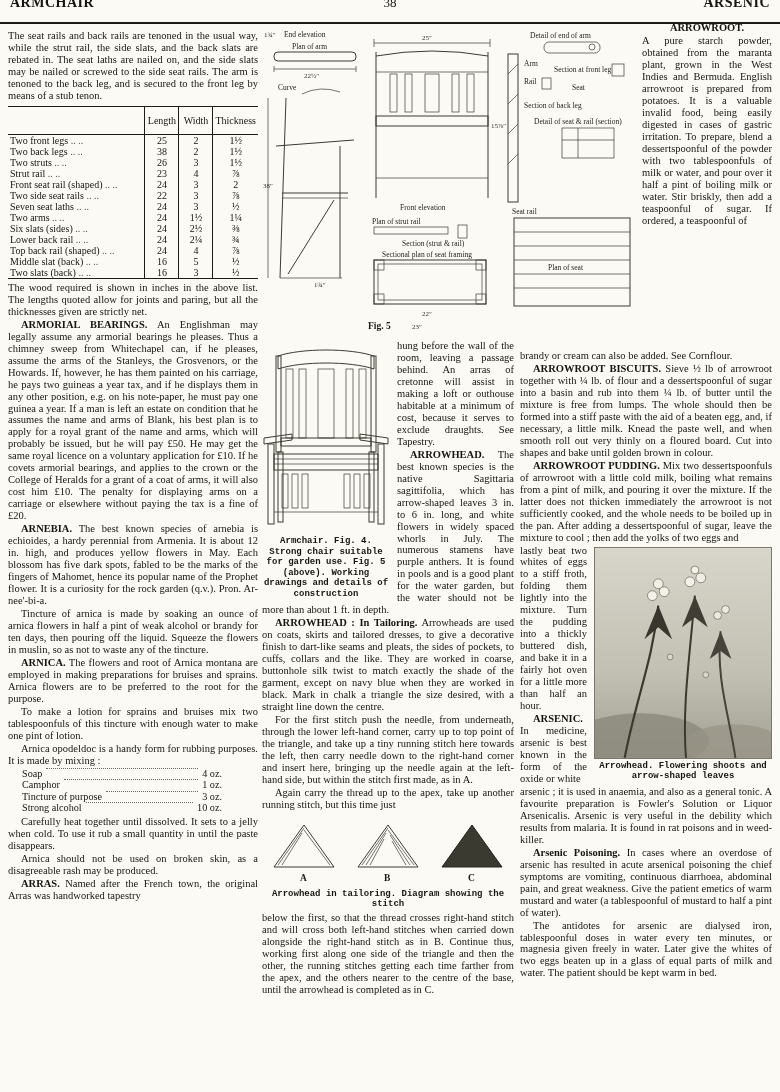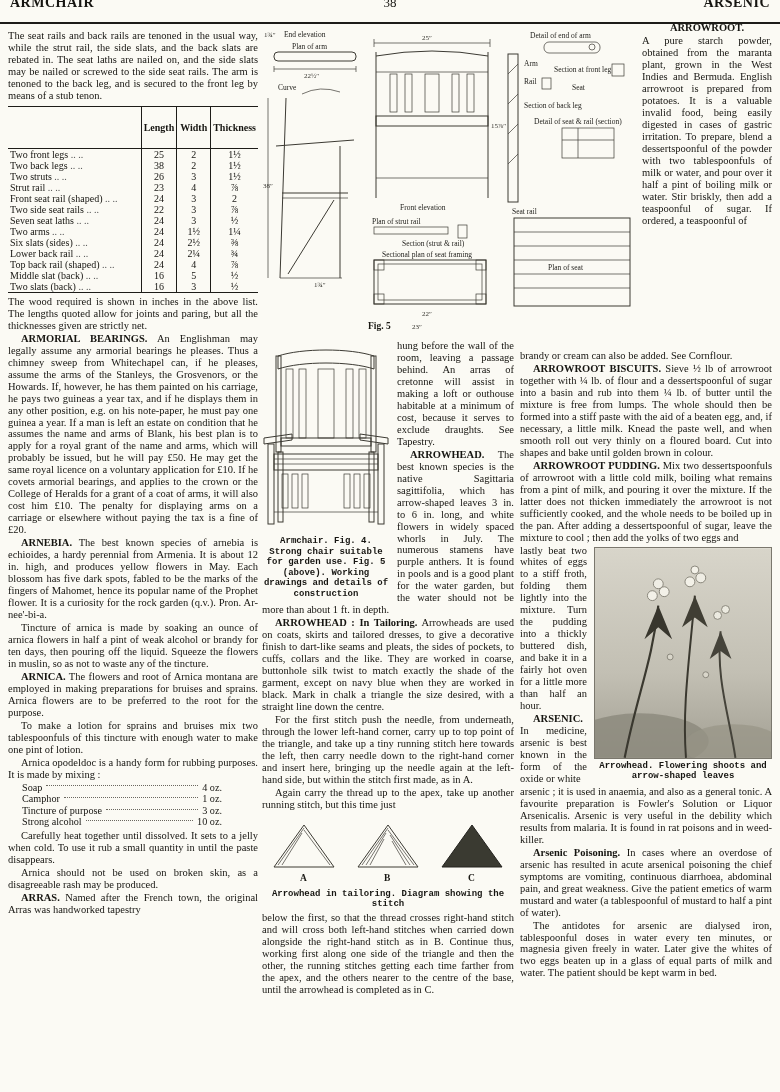--- a/index.html
+++ b/index.html
@@ -28,29 +28,29 @@
   #col3-main { position:absolute; left:520px; top:350px; width:252px; }
 
   p { text-align:justify; text-indent:13px; margin-bottom:1px; }
   p.noindent { text-indent:0; }
   .term { font-weight:bold; }
   .ctr-term { font-weight:bold; text-align:center; margin-bottom:1px; }
 
   
   table.timber { width:100%; border-collapse:collapse; margin:4px 0 3px; font-size:10px; line-height:1.1; }
   table.timber { border-top:1px solid #1d1c18; border-bottom:1px solid #1d1c18; }
-  table.timber th { font-weight:bold; border-bottom:1px solid #1d1c18; padding:15px 2px; }
+  table.timber th { font-weight:normal; border-bottom:1px solid #1d1c18; padding:8px 2px; }
   table.timber td { padding:0 2px; }
   table.timber td.num, table.timber th.num { border-left:1px solid #1d1c18; text-align:center; width:34px; }
   table.timber td.tname { white-space:nowrap; overflow:hidden; }
   table.timber td.tname::after { content:" .. .."; color:#555; }
 
   
   .recipe { margin:1px 0 2px 14px; width:200px; font-size:10.2px; }
-  .recipe-row { display:flex; align-items:center; }
+  .recipe-row { display:flex; align-items:flex-start; }
   .recipe-row .dots { flex:1; border-bottom:1px dotted #6a675f; margin:0 4px 3px; }
   .recipe-row .rqty { white-space:nowrap; }
 
   
   figure { text-indent:0; }
   .fig4  { float:left;  width:128px; margin:2px 7px 2px 0; }
   .photo { float:right; width:178px; margin:2px 0 2px 7px; }
   .figcap { font-weight:bold; font-size:9px; line-height:1.18; text-align:center; margin-top:2px;font-family:Liberation Mono, monospace; }
   .photo-frame { border:1px solid #7a776d; }
   .stitch { width:252px; margin:4px auto 2px; text-align:center; }

